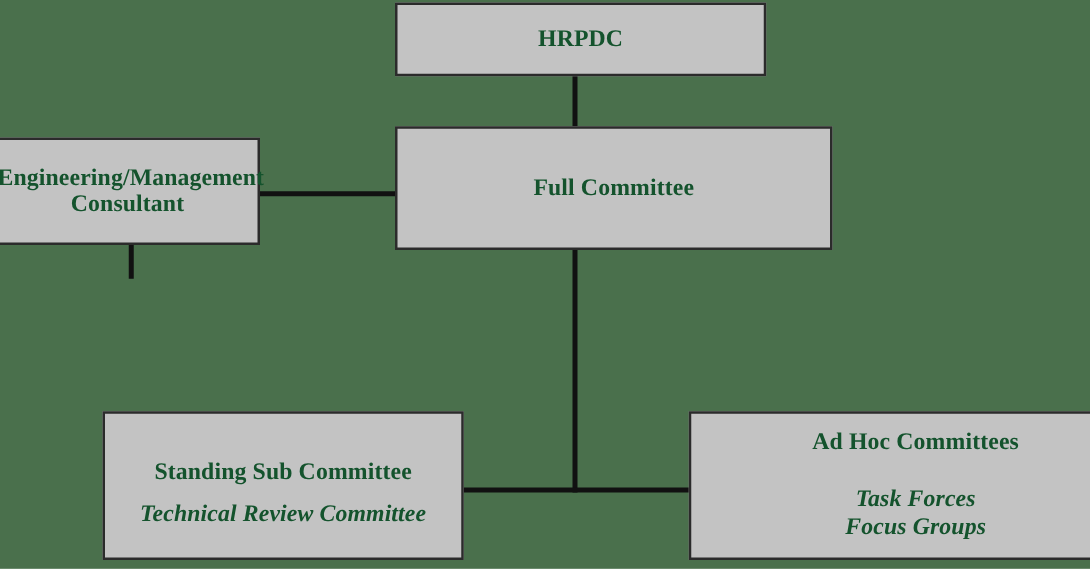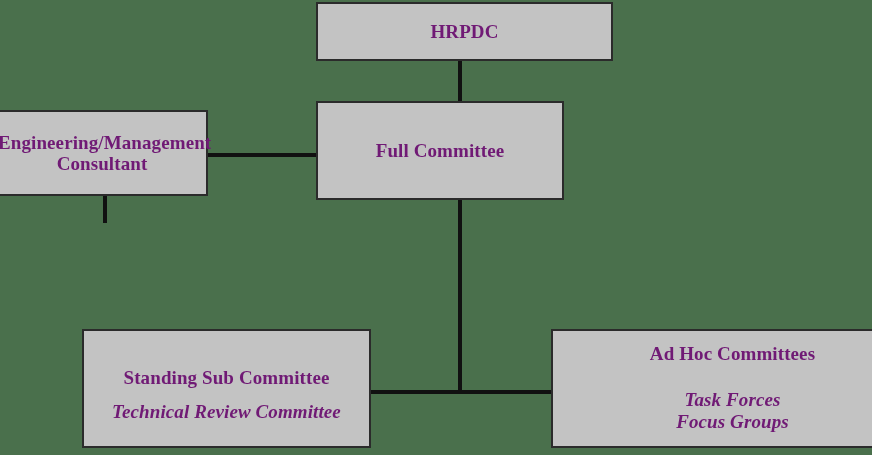--- a/index.html
+++ b/index.html
@@ -19,21 +19,21 @@
   }
   .node {
     position: absolute;
     background: #c3c3c3;
     border: 2px solid #2b2b2b;
     box-sizing: border-box;
     display: flex;
     flex-direction: column;
     align-items: center;
     z-index: 2;
-    color: #701a75;
+    color: #14532d;
   }
   .node .line {
     width: 100%;
     text-align: center;
     line-height: 1.12;
     white-space: pre-line;
   }
   .ttl {
     font-weight: bold;
     font-size: 19px;
@@ -45,21 +45,21 @@
     font-size: 19px;
     letter-spacing: 0.1px;
   }
 
   
   #node-hrpdc {
     left: 316px; top: 2px; width: 297px; height: 59px;
     justify-content: center;
   }
   #node-full-committee {
-    left: 316px; top: 101px; width: 248px; height: 99px;
+    left: 316px; top: 101px; width: 350px; height: 99px;
     justify-content: center;
   }
   #node-eng-consultant {
     left: -4px; top: 110px; width: 212px; height: 86px;
     justify-content: center;
   }
   #node-legal-consultant {
     left: 10px; top: 221px; width: 191px; height: 46px;
     justify-content: center;
   }

